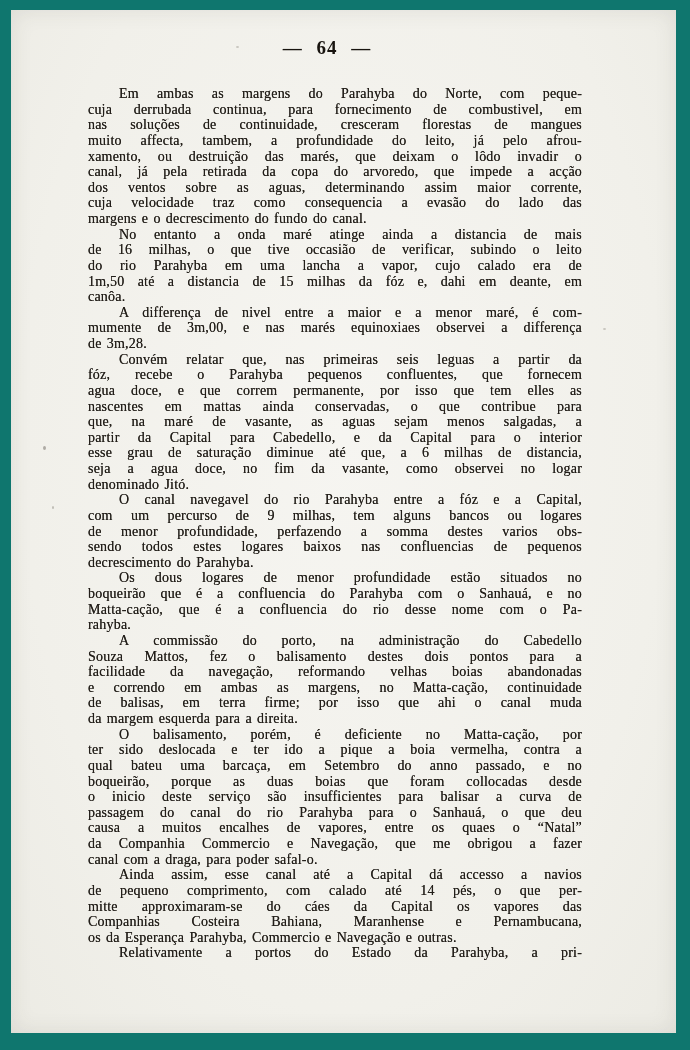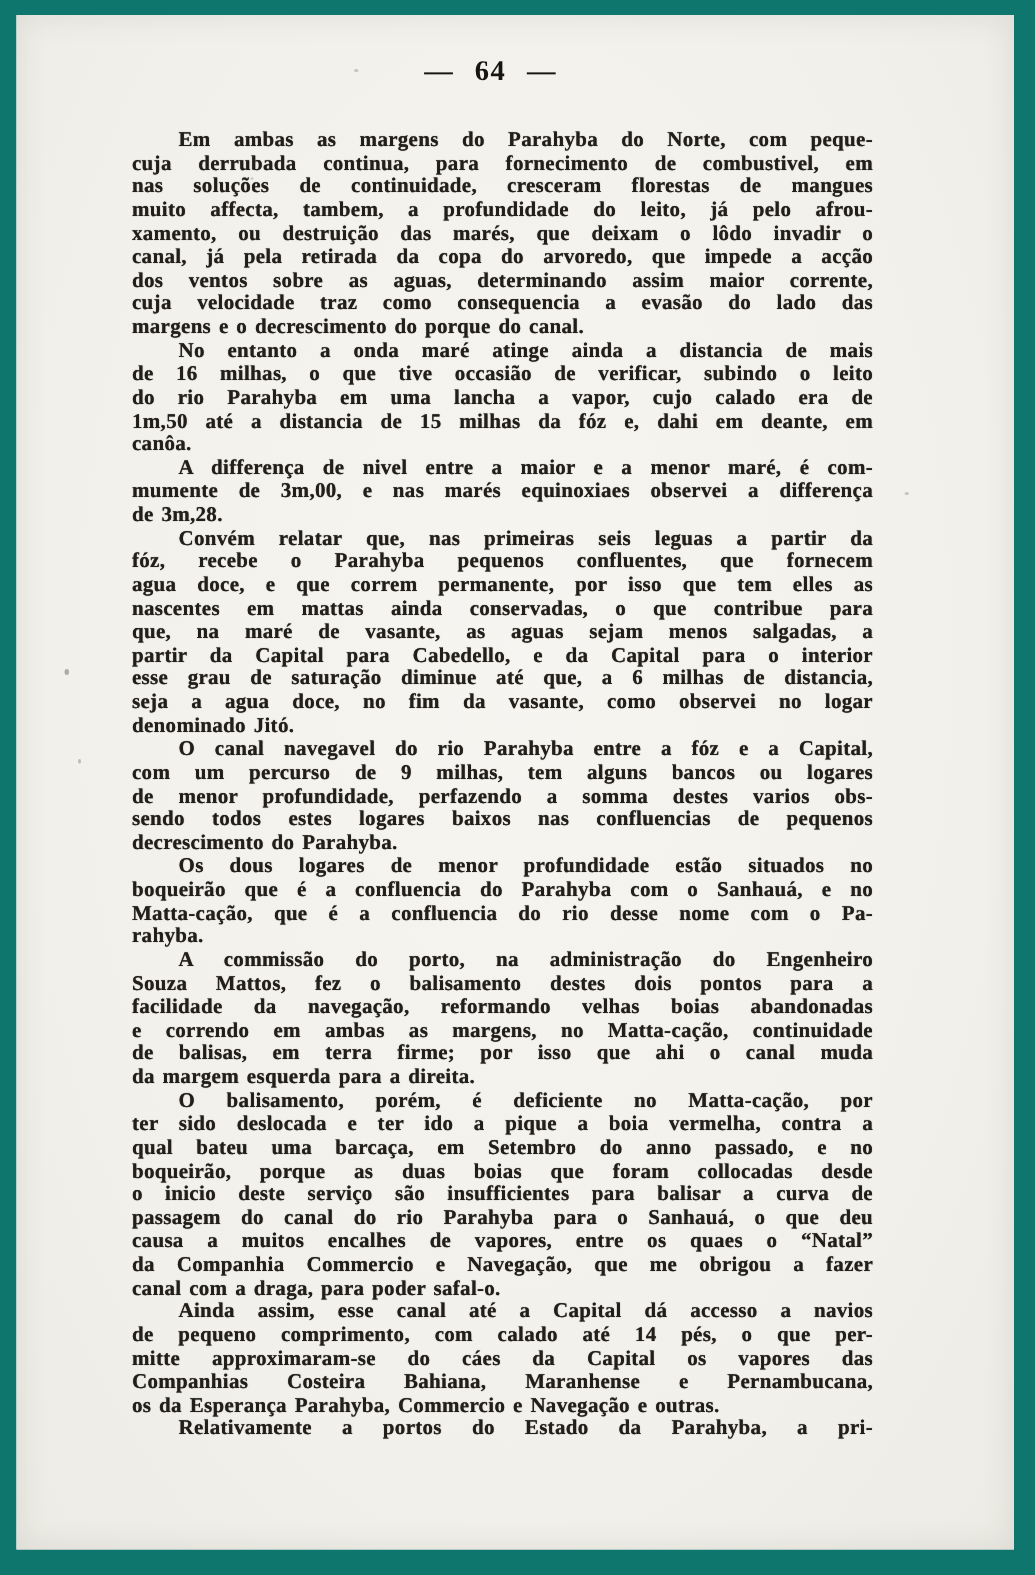--- a/index.html
+++ b/index.html
@@ -41,21 +41,21 @@
   .body-text {
     position: absolute;
     top: 76px;
     left: 77px;
     width: 494px;
     font-family: "Liberation Serif", "DejaVu Serif", serif;
     font-size: 14px;
     color: #221e19;
     text-shadow: 0 0 0.55px rgba(34,30,25,0.85);
   }
-  .para { margin: 0; padding: 0; font-weight: bold; }
+  .para { margin: 0; padding: 0; }
   .ln {
     display: block;
     line-height: 15.62px;
     letter-spacing: 0.2px;
     word-spacing: 1.5px;
     text-align: justify;
     text-align-last: justify;
     white-space: normal;
   }
   .ln.first { text-indent: 31px; }
@@ -79,21 +79,21 @@
 
       <p class="para">
         <span class="ln first">Em ambas as margens do Parahyba do Norte, com peque-</span>
         <span class="ln">cuja derrubada continua, para fornecimento de combustivel, em</span>
         <span class="ln">nas soluções de continuidade, cresceram florestas de mangues</span>
         <span class="ln">muito affecta, tambem, a profundidade do leito, já pelo afrou-</span>
         <span class="ln">xamento, ou destruição das marés, que deixam o lôdo invadir o</span>
         <span class="ln">canal, já pela retirada da copa do arvoredo, que impede a acção</span>
         <span class="ln">dos ventos sobre as aguas, determinando assim maior corrente,</span>
         <span class="ln">cuja velocidade traz como consequencia a evasão do lado das</span>
-        <span class="ln last">margens e o decrescimento do porque do canal.</span>
+        <span class="ln last">margens e o decrescimento do fundo do canal.</span>
       </p>
 
       <p class="para">
         <span class="ln first">No entanto a onda maré atinge ainda a distancia de mais</span>
         <span class="ln">de 16 milhas, o que tive occasião de verificar, subindo o leito</span>
         <span class="ln">do rio Parahyba em uma lancha a vapor, cujo calado era de</span>
         <span class="ln">1m,50 até a distancia de 15 milhas da fóz e, dahi em deante, em</span>
         <span class="ln last">canôa.</span>
       </p>
 
@@ -124,21 +124,21 @@
       </p>
 
       <p class="para">
         <span class="ln first">Os dous logares de menor profundidade estão situados no</span>
         <span class="ln">boqueirão que é a confluencia do Parahyba com o Sanhauá, e no</span>
         <span class="ln">Matta-cação, que é a confluencia do rio desse nome com o Pa-</span>
         <span class="ln last">rahyba.</span>
       </p>
 
       <p class="para">
-        <span class="ln first">A commissão do porto, na administração do Engenheiro</span>
+        <span class="ln first">A commissão do porto, na administração do Cabedello</span>
         <span class="ln">Souza Mattos, fez o balisamento destes dois pontos para a</span>
         <span class="ln">facilidade da navegação, reformando velhas boias abandonadas</span>
         <span class="ln">e correndo em ambas as margens, no Matta-cação, continuidade</span>
         <span class="ln">de balisas, em terra firme; por isso que ahi o canal muda</span>
         <span class="ln last">da margem esquerda para a direita.</span>
       </p>
 
       <p class="para">
         <span class="ln first">O balisamento, porém, é deficiente no Matta-cação, por</span>
         <span class="ln">ter sido deslocada e ter ido a pique a boia vermelha, contra a</span>

